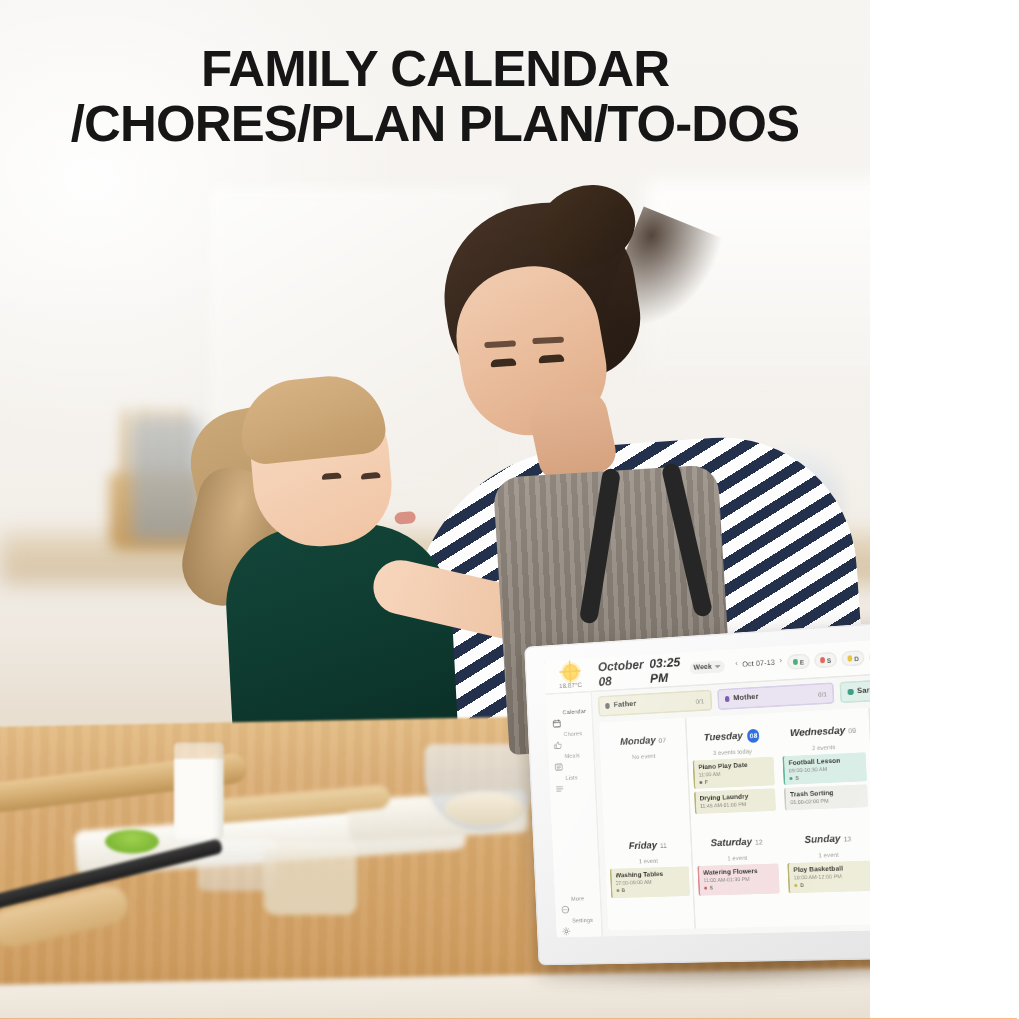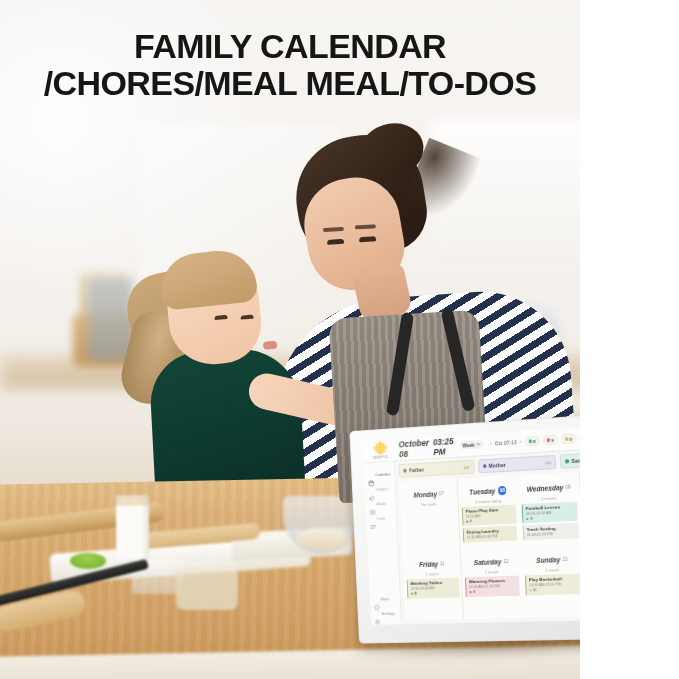--- a/index.html
+++ b/index.html
@@ -558,21 +558,21 @@
     <div class="bowl"></div>
     <div class="bowl-dough"></div>
     <div class="glass-cup"></div>
     <div class="flour-jar"></div>
     <div class="knife"></div>
     <div class="cookies"></div>
   </div>
 
   <div class="headline">
     <div class="l1">FAMILY CALENDAR</div>
-    <div class="l2">/CHORES/MEAL MEAL/TO-DOS</div>
+    <div class="l2">/CHORES/PLAN PLAN/TO-DOS</div>
   </div>
 
   <div class="device-shadow"></div>
   <div class="device">
     <div class="bezel">
       <div class="screen">
 
         <div class="topbar">
           <div class="weather">
             <div class="sun"></div>

